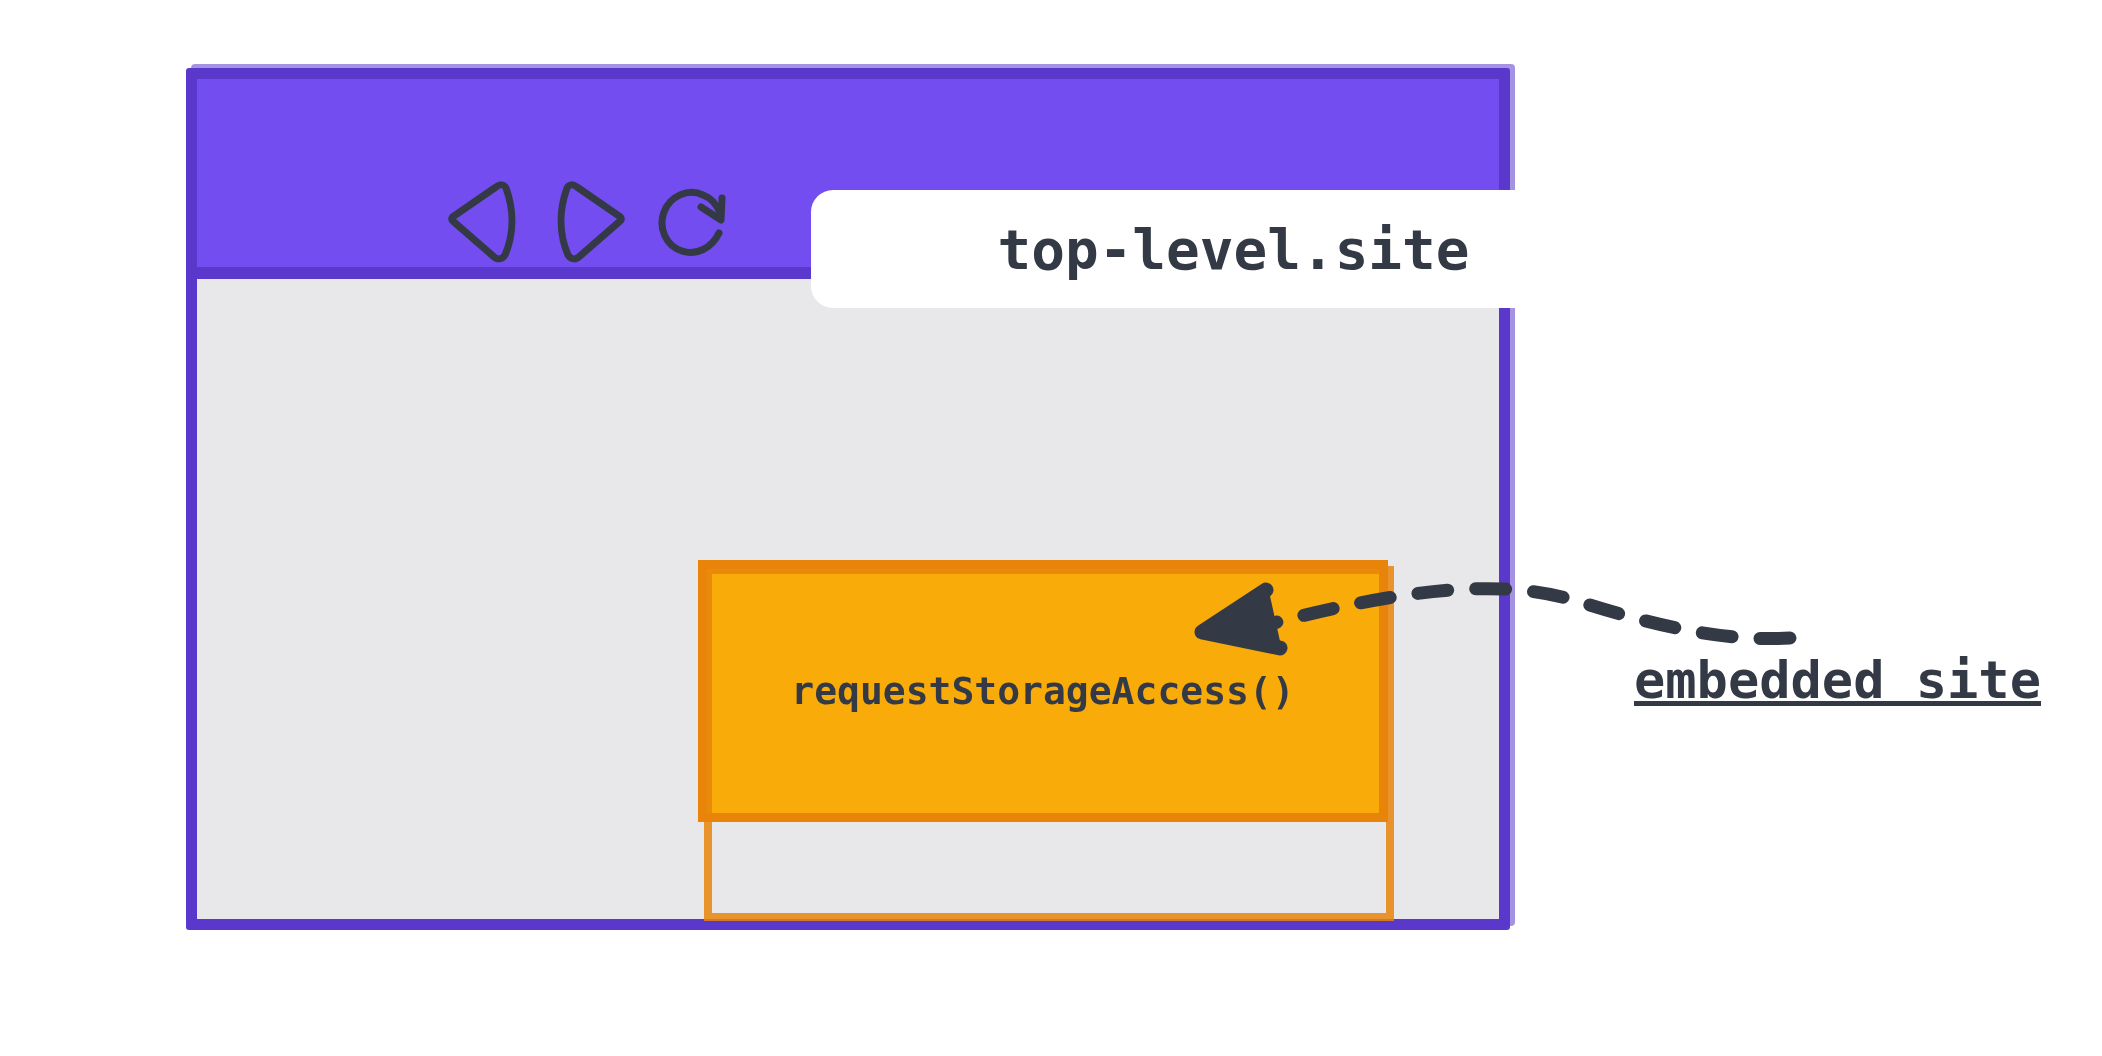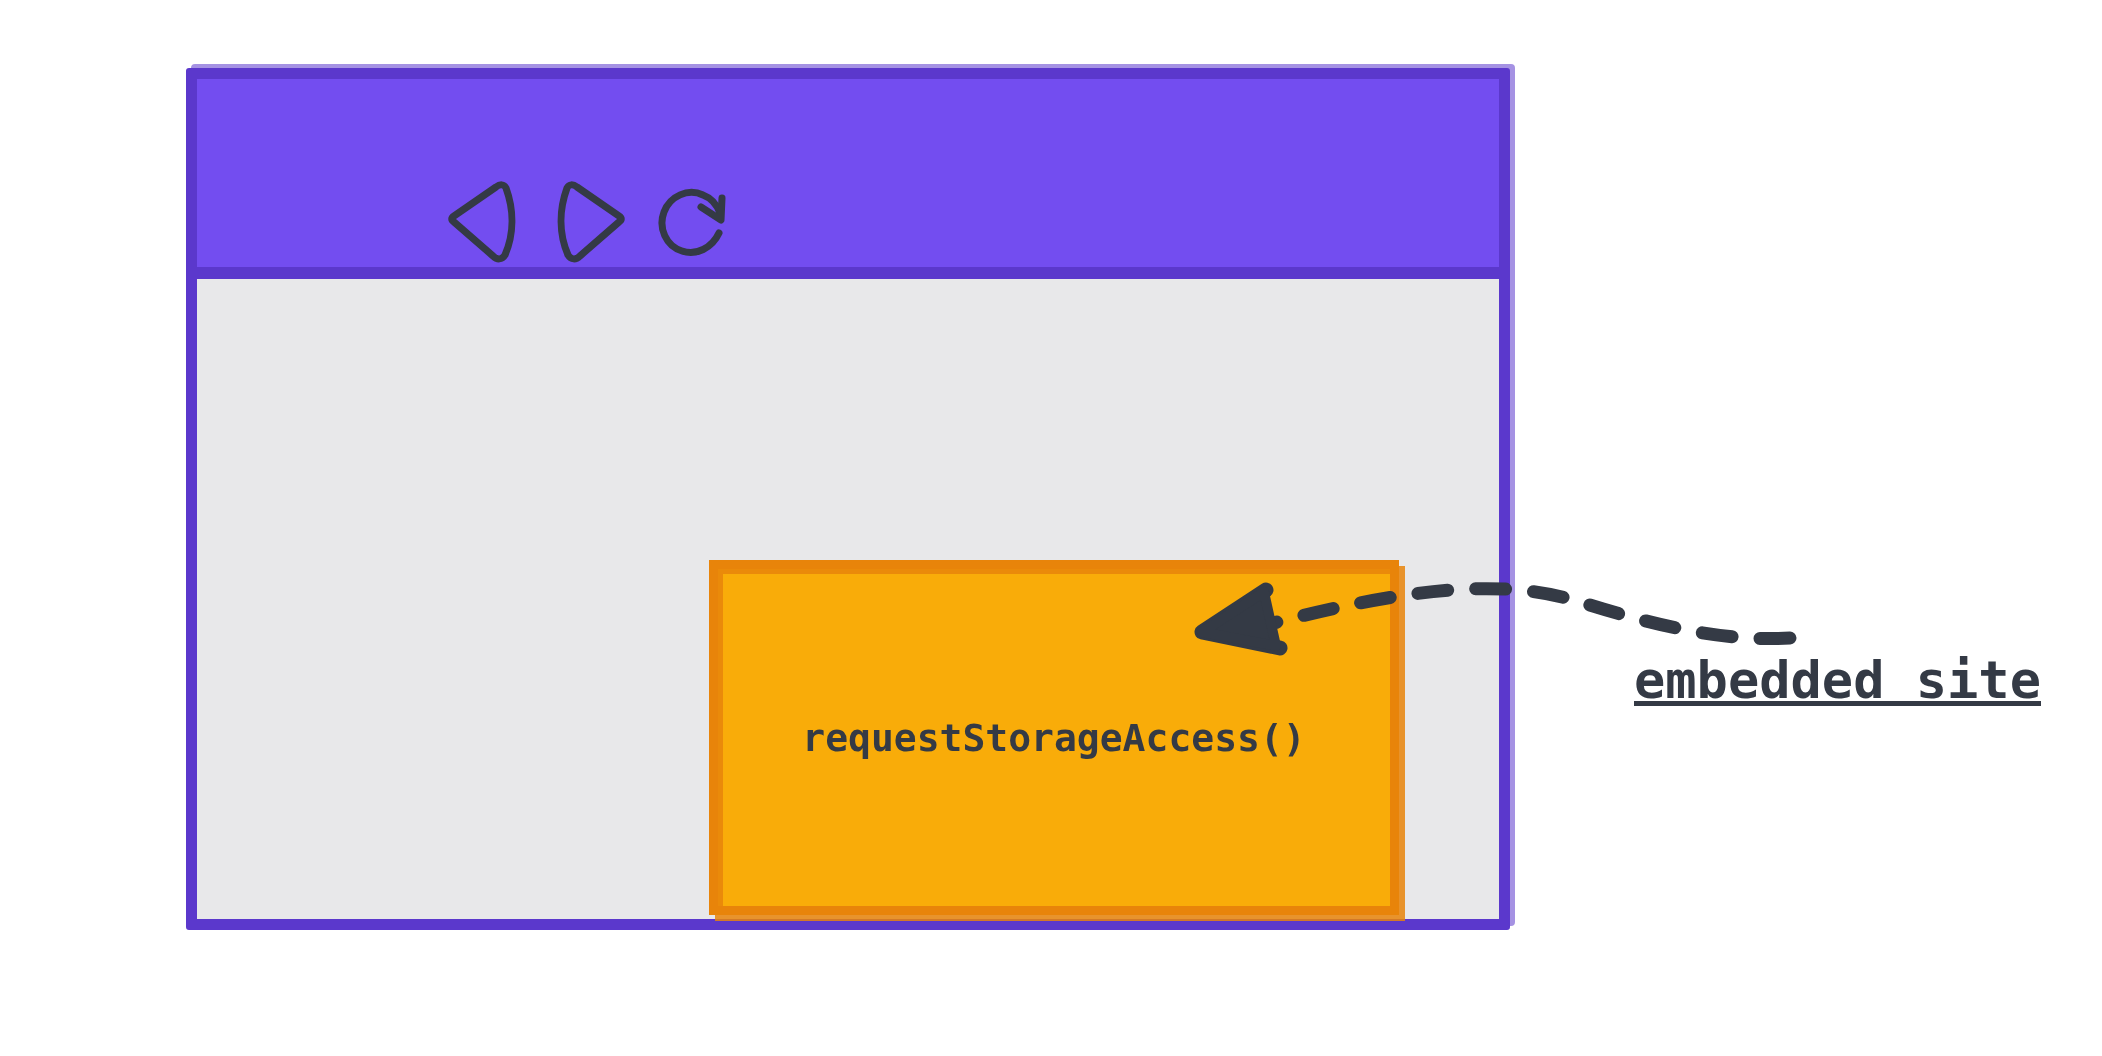--- a/index.html
+++ b/index.html
@@ -124,22 +124,21 @@
     letter-spacing: 0px;
     white-space: nowrap;
   }
 
   
   .embedded-frame {
     position: absolute;
     left: 512px;
     top: 492px;
     width: 690px;
-    height: 355px;
-    margin-left: 11px;
+    height: 262px;
   }
   .embedded-box {
     position: absolute;
     left: 0;
     top: 0;
     width: 100%;
     height: 100%;
     box-sizing: border-box;
     background: #f9ac09;
     border: 9px solid #e8840a;
@@ -224,20 +223,23 @@
       </div>
 
       <div class="nav-icon nav-reload">
         <svg viewBox="0 0 78 90">
           <path d="M63 57 C 56 72, 40 80, 26 75 C 10 70, 2 52, 8 36 C 14 20, 32 12, 47 19 C 55 22, 61 29, 64 37" fill="none" stroke="#343a45" stroke-width="7" stroke-linecap="round"></path>
           <path d="M45 31 L 65 44 L 66 22" fill="none" stroke="#343a45" stroke-width="7" stroke-linecap="round" stroke-linejoin="round"></path>
         </svg>
       </div>
     </div>
 
+    <div class="url-bar">
+      <span class="url-text" title="Search or enter address">top-level.site</span>
+    </div>
 
     <div class="embedded-frame">
       <div class="embedded-box"></div>
       <div class="embedded-box-ghost"></div>
       <div class="embedded-label">requestStorageAccess()</div>
     </div>
 
   </div>
 
   <div class="annotation-arrow">

